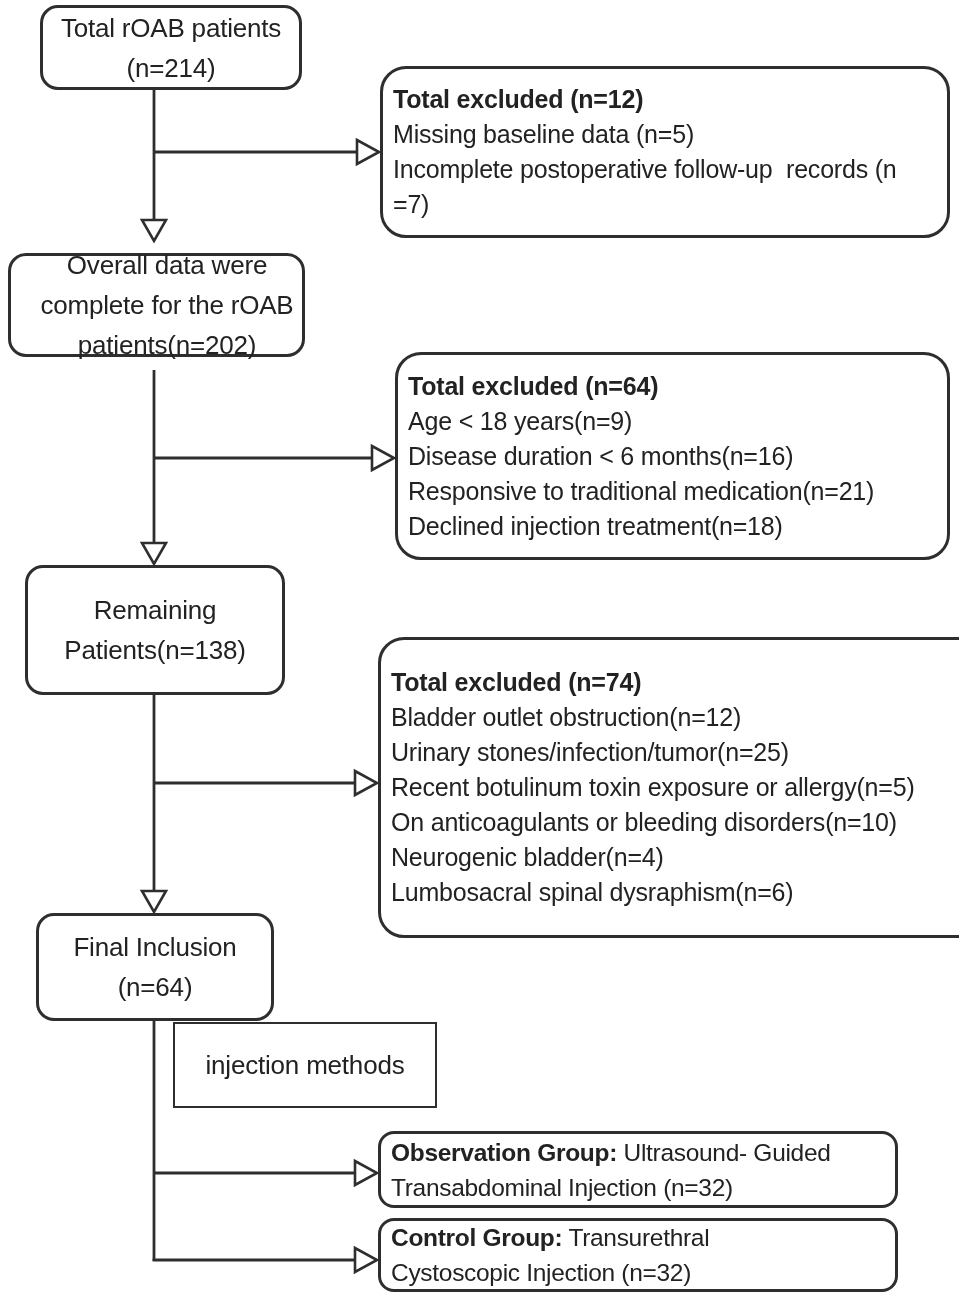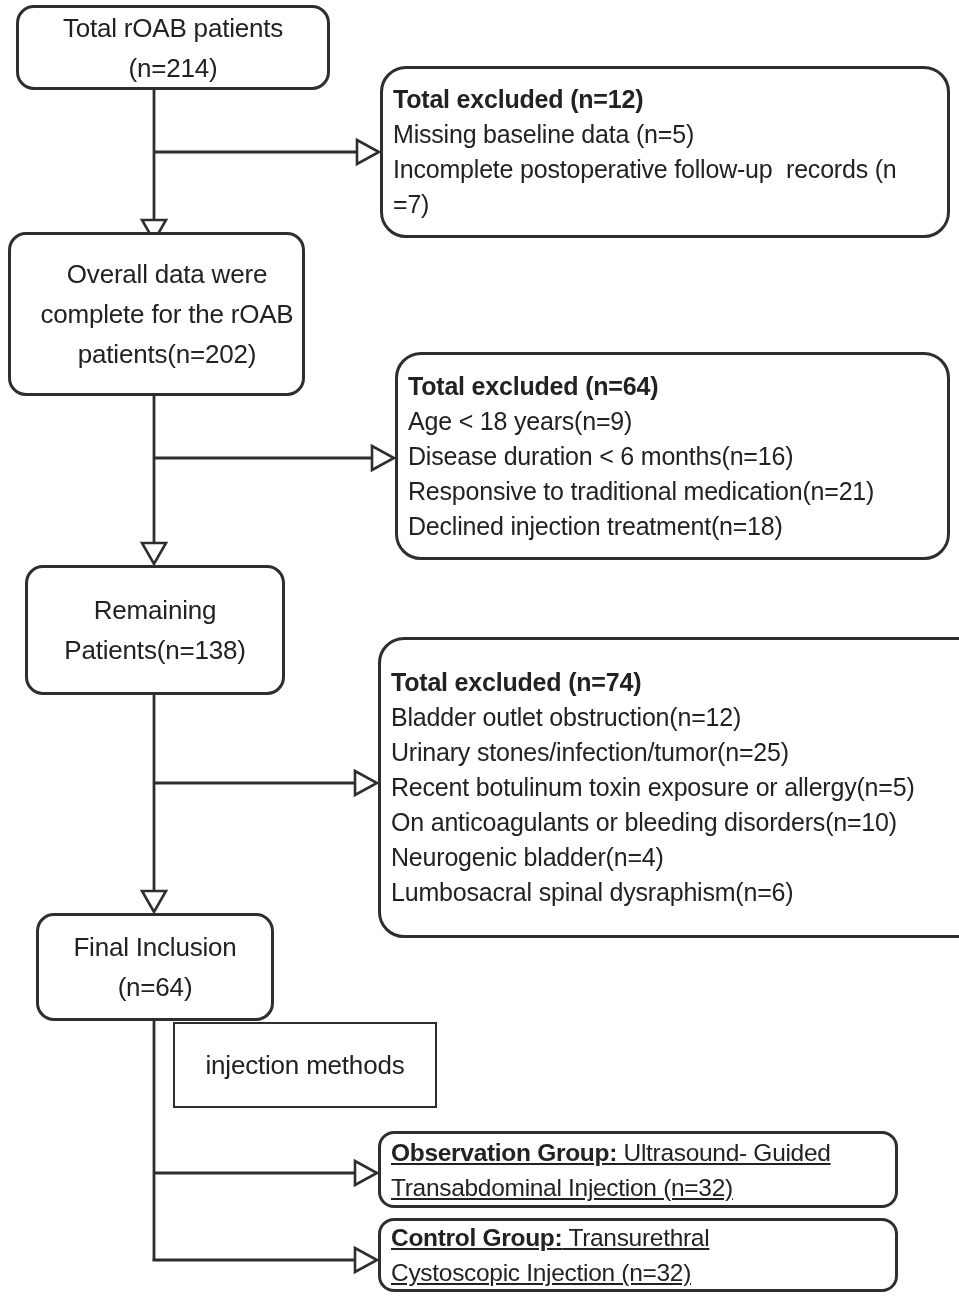--- a/index.html
+++ b/index.html
@@ -14,21 +14,21 @@
   .connectors polygon { fill:#ffffff; stroke:var(--line,#2e2e2e); stroke-width:2.6; stroke-linejoin:miter; }
   .node {
     position:absolute; box-sizing:border-box; background:#fff;
     border:3px solid var(--line,#2e2e2e);
     display:flex; flex-direction:column; justify-content:center;
   }
   .center { align-items:center; text-align:center; font-size:26px; line-height:40px; }
   .rounded { border-radius:18px; }
   .excl { border-radius:26px; padding:6px 6px 6px 10px; font-size:25px; line-height:35px; }
   .excl div, .group div { white-space:pre-wrap; }
-  .group { border-radius:16px; padding:2px 4px 2px 10px; font-size:24.5px; line-height:35px; letter-spacing:-0.3px;text-decoration:underline; }
+  .group { border-radius:16px; padding:2px 4px 2px 10px; font-size:24.5px; line-height:35px; letter-spacing:-0.3px; }
   .label-box { border-width:2.5px; border-radius:0; font-size:26px; line-height:38px; }
   .bold { font-weight:bold; }
 </style>
 </head>
 <body>
 
 <div class="canvas">
 
   <svg class="connectors" viewBox="0 0 959 1297" xmlns="http://www.w3.org/2000/svg">
 
@@ -47,26 +47,26 @@
     <line x1="154" y1="783" x2="357" y2="783"></line>
     <polygon points="355,771 355,795 377,783"></polygon>
 
     <line x1="154" y1="1001" x2="154" y2="1261"></line>
     <line x1="154" y1="1173" x2="357" y2="1173"></line>
     <polygon points="355,1161 355,1185 377,1173"></polygon>
     <line x1="152.6" y1="1260" x2="357" y2="1260"></line>
     <polygon points="355,1248 355,1272 377,1260"></polygon>
   </svg>
 
-  <div class="node rounded center" style="left:16px; top:5px; width:314px; height:85px;text-align:right;">
+  <div class="node rounded center" style="left:40px; top:5px; width:262px; height:85px;text-align:right;">
     <div>Total rOAB patients</div>
     <div>(n=214)</div>
   </div>
 
-  <div class="node rounded center" style="left:8px; top:232px; width:297px; height:164px;padding-left:21px;">
+  <div class="node rounded center" style="left:8px; top:253px; width:297px; height:104px;padding-left:21px;">
     <div>Overall data were</div>
     <div>complete for the rOAB</div>
     <div>patients(n=202)</div>
   </div>
 
   <div class="node rounded center" style="left:25px; top:565px; width:260px; height:130px;">
     <div>Remaining</div>
     <div>Patients(n=138)</div>
   </div>
 

